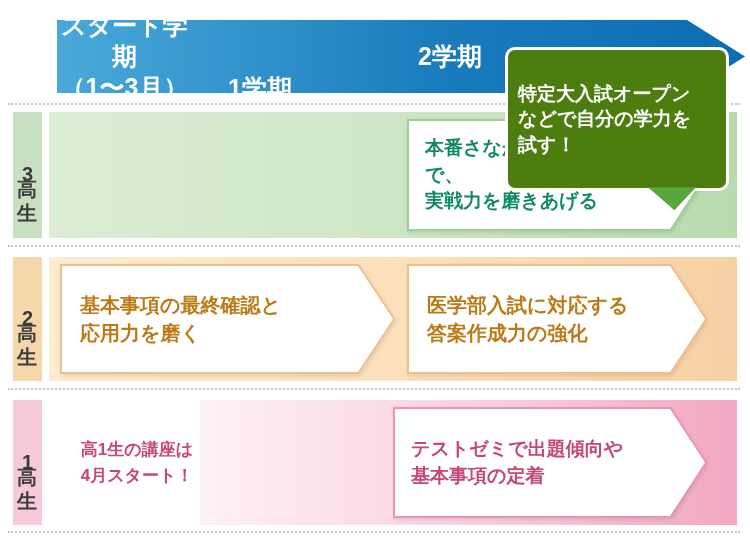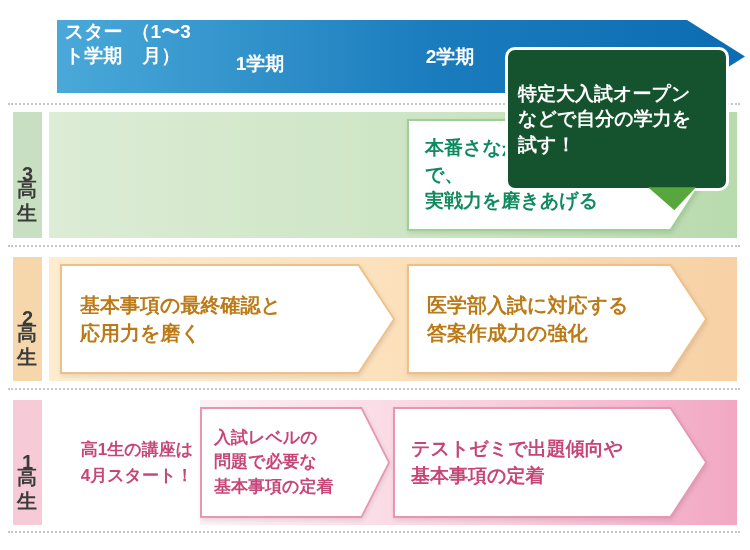--- a/index.html
+++ b/index.html
@@ -8,23 +8,23 @@
     font-family:"Liberation Sans","DejaVu Sans",sans-serif;
   }
   
   .banner{
     position:absolute;left:57px;top:20px;width:688px;height:73px;
     background:linear-gradient(90deg,#4aa9d9 0%,#1a7cbd 55%,#0c6cb3 100%);
     clip-path:polygon(0 0,630px 0,100% 50%,630px 100%,0 100%);
     z-index:1;
   }
   .period{
-    position:absolute;top:0;height:100%;display:flex;flex-direction:row;
+    position:absolute;top:0;height:100%;display:flex;flex-direction:column;
     justify-content:center;text-align:center;color:#fff;font-weight:bold;
-    font-size:19px;line-height:1.25;
+    font-size:25px;line-height:1.25;
   }
   .p1{left:0;width:135px;}
   .p2{left:128px;width:150px;margin-top:32px;}
   .p3{left:313px;width:160px;align-items:center;}
   
   .dots{position:absolute;left:8px;right:10px;height:0;border-top:2px dotted #c6c6c6;z-index:0;}
   
   .row{position:absolute;left:0;width:750px;}
   .strip{
     position:absolute;left:13px;top:0;bottom:0;width:29px;
@@ -57,21 +57,21 @@
   .txt-mid{font-size:19px !important;padding-left:18px !important;}
   
   .note{
     position:absolute;left:62px;top:0;bottom:0;width:150px;
     display:flex;align-items:center;justify-content:center;text-align:center;
     color:#c64678;font-weight:bold;font-size:17px;line-height:1.5;white-space:pre-line;z-index:1;
   }
   
   .bubble{
     position:absolute;left:505px;top:47px;width:224px;box-sizing:border-box;
-    background:#14532d;border:3px solid #fff;border-radius:10px;
+    background:#4d7c0f;border:3px solid #fff;border-radius:10px;
     padding:5px 10px;z-index:5;
     color:#fff;font-weight:bold;font-size:19px;line-height:1.35;white-space:pre-line;
   }
   .bubble-tail{
     position:absolute;left:140px;top:calc(100% - 1px);width:48px;height:23px;
     background:#58a73d;clip-path:polygon(0 0,100% 0,55% 100%);
   }
 </style>
 </head>
 <body>
@@ -125,26 +125,20 @@
     </div>
   </section>
 
   <section class="row" style="top:400px;height:125px">
     <div class="band band-p"></div>
     <div class="strip" style="background:#f6cbd7">
       <span class="grade">高1生</span>
     </div>
     <div class="note">高1生の講座は
 4月スタート！</div>
-    <div class="arrow-box" style="left:200px;width:190px;--bc:#e795b2;--tc:#c64678;--tip:28px">
-      <div class="fill"></div>
-      <div class="txt txt-small">入試レベルの
-問題で必要な
-基本事項の定着</div>
-    </div>
     <div class="arrow-box" style="left:393px;width:314px;--bc:#e795b2;--tc:#c64678;--tip:36px">
       <div class="fill"></div>
       <div class="txt txt-mid">テストゼミで出題傾向や
 基本事項の定着</div>
     </div>
   </section>
 
   <div class="bubble">
     <span>特定大入試オープン
 などで自分の学力を

